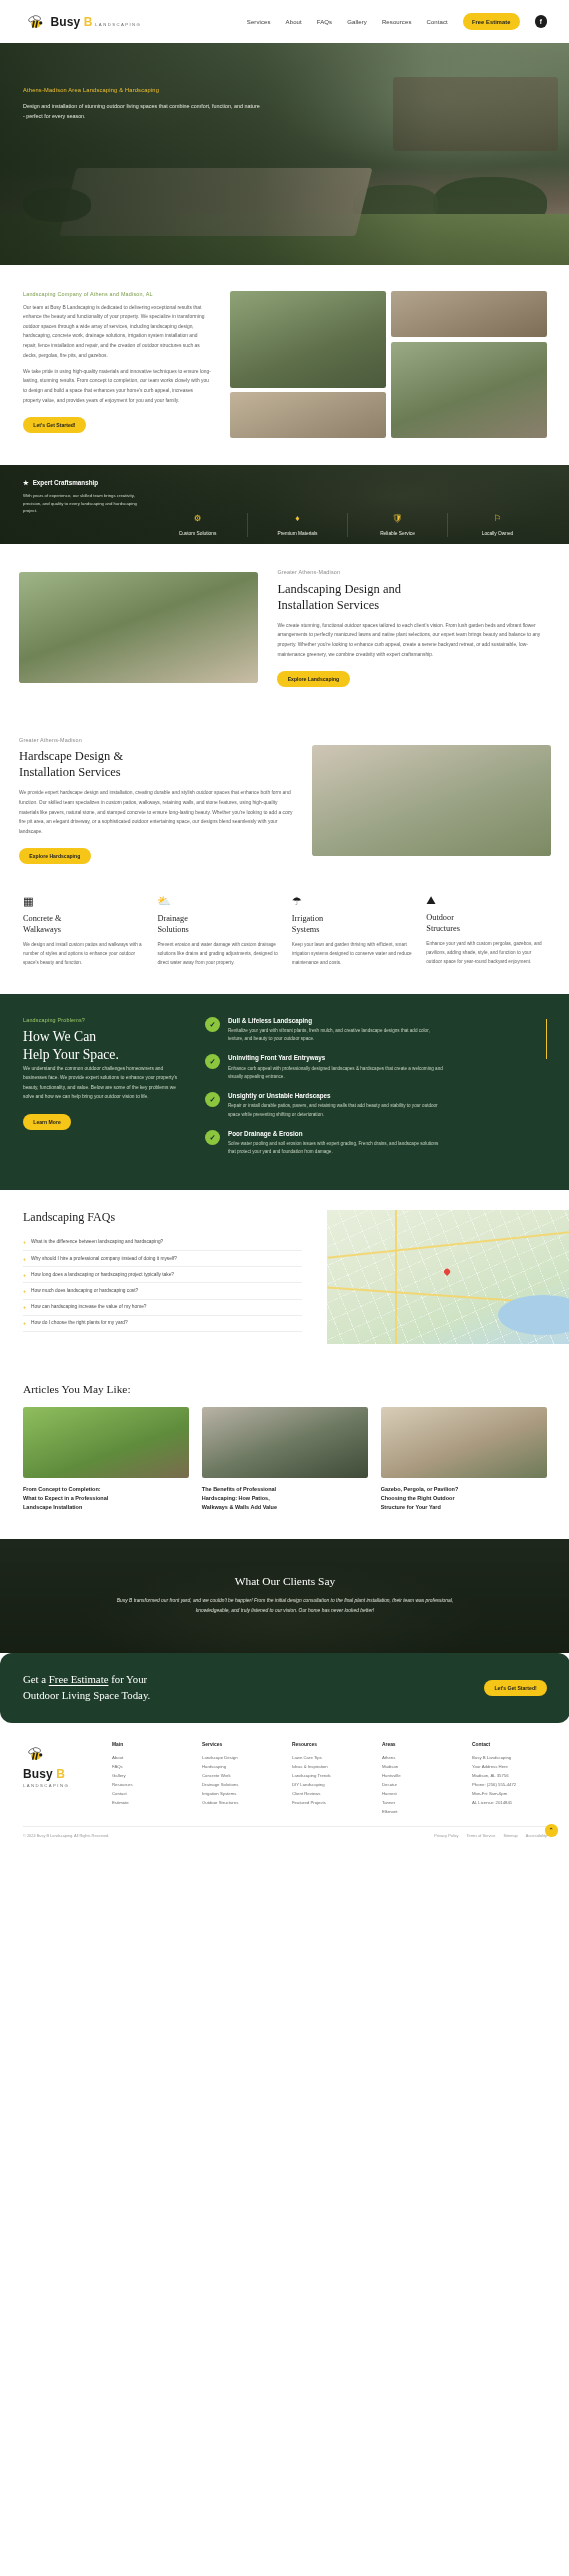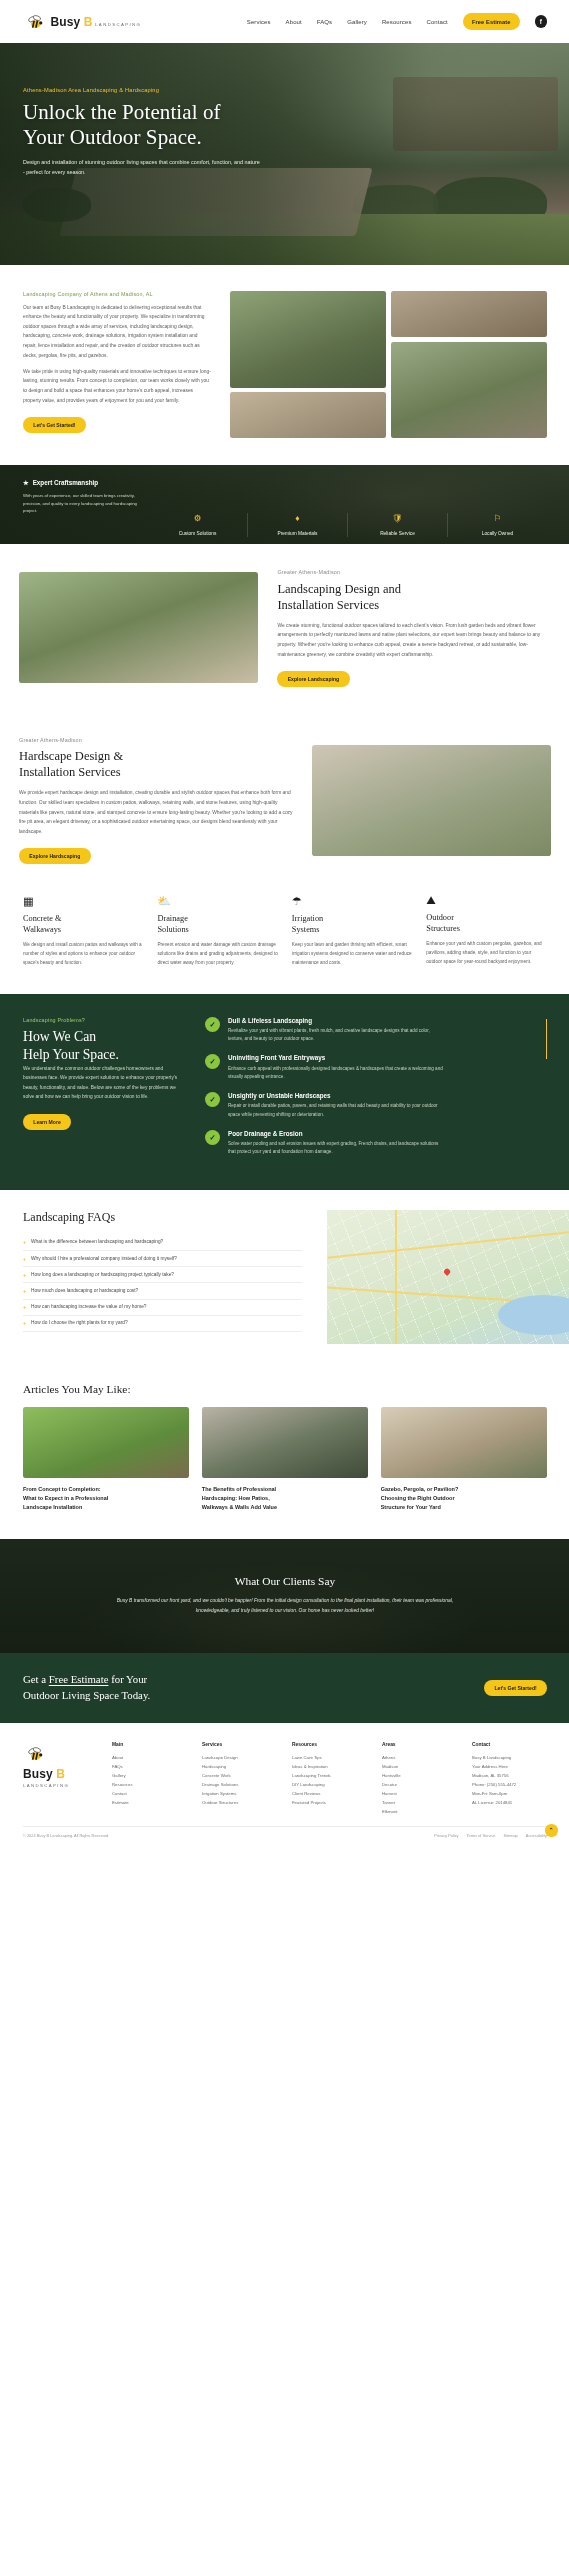--- a/index.html
+++ b/index.html
@@ -300,21 +300,21 @@
   .testi-inner h2 {
     font-family: "Liberation Serif", serif;
     font-size: 11.4px; font-weight: normal; margin-bottom: 9px;
   }
   .testi-inner p { font-size: 4.9px; line-height: 2; color: #dfe3d8; font-style: italic; }
 
   
   .cta {
     background: #1f3d2b; color: #fff;
     padding: 19.4px 23px;
-    display: flex; align-items: center; justify-content: space-between;
+    display: flex; align-items: center; justify-content: space-between; border-radius: 12px;
   }
   .cta h2 {
     font-family: "Liberation Serif", serif;
     font-size: 10.8px; font-weight: normal; line-height: 1.45;
   }
   .cta h2 u { text-decoration: underline; text-underline-offset: 1.7px; }
 
   
   .footer { background: #ffffff; padding: 19.4px 23px 10.3px 23px; display: flex; gap: 15px; }
   .foot-logo { width: 74px; }
@@ -378,24 +378,20 @@
       <div class="hs pergola"></div>
       <div class="hs bush2"></div>
       <div class="hs bush1"></div>
       <div class="hs lawn"></div>
       <div class="hs patio"></div>
       <div class="hs bush3"></div>
     </div>
     <div class="hero-overlay"></div>
     <div class="hero-inner">
       <div class="hero-kicker">Athens-Madison Area Landscaping &amp; Hardscaping</div>
-      <h1 class="hero-title">
-        <span>Unlock the Potential of</span><br>
-        <span>Your Outdoor Space.</span>
-      </h1>
       <p class="hero-desc">Design and installation of stunning outdoor living spaces that combine comfort, function, and nature - perfect for every season.</p>
     </div>
   </div>
 
   <div class="s-about">
     <div class="s-about-left">
       <div class="kicker">Landscaping Company of Athens and Madison, AL</div>
       <p class="body">Our team at Busy B Landscaping is dedicated to delivering exceptional results that enhance the beauty and functionality of your property. We specialize in transforming outdoor spaces through a wide array of services, including landscaping design, hardscaping, concrete work, drainage solutions, irrigation system installation and repair, fence installation and repair, and the creation of outdoor structures such as decks, pergolas, fire pits, and gazebos.</p>
       <p class="body">We take pride in using high-quality materials and innovative techniques to ensure long-lasting, stunning results. From concept to completion, our team works closely with you to design and build a space that enhances your home's curb appeal, increases property value, and provides years of enjoyment for you and your family.</p>
       <button class="btn-yellow">Let's Get Started!</button>

